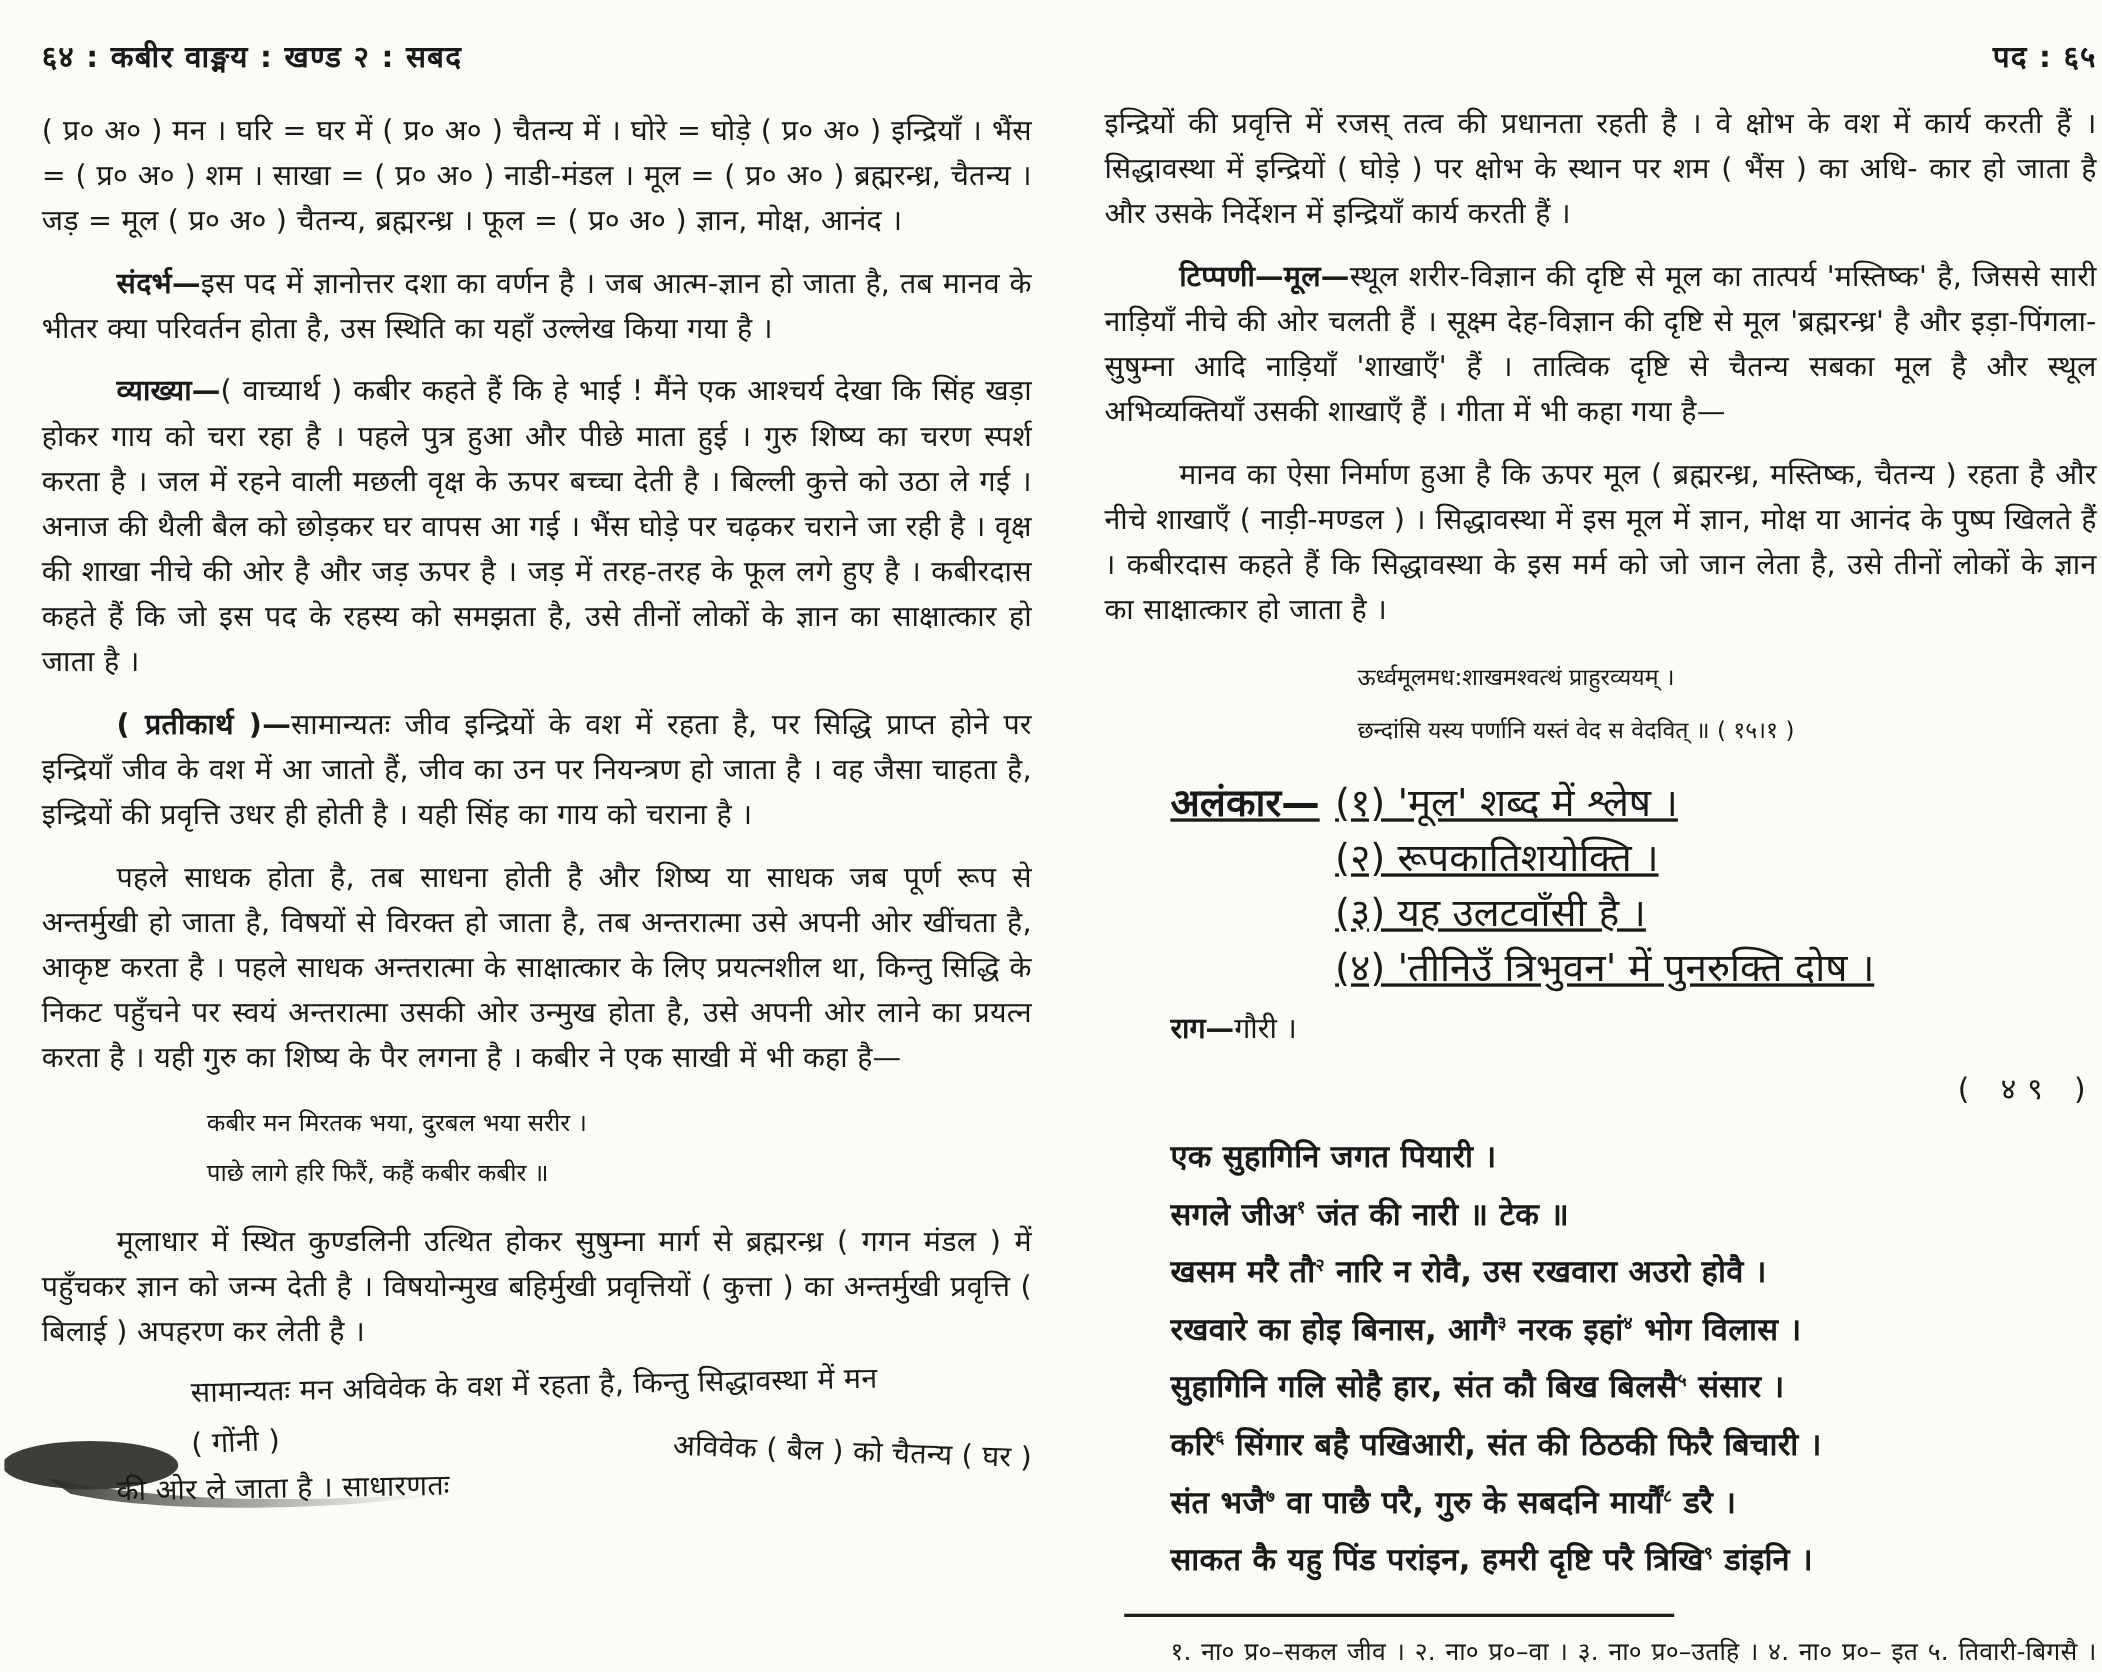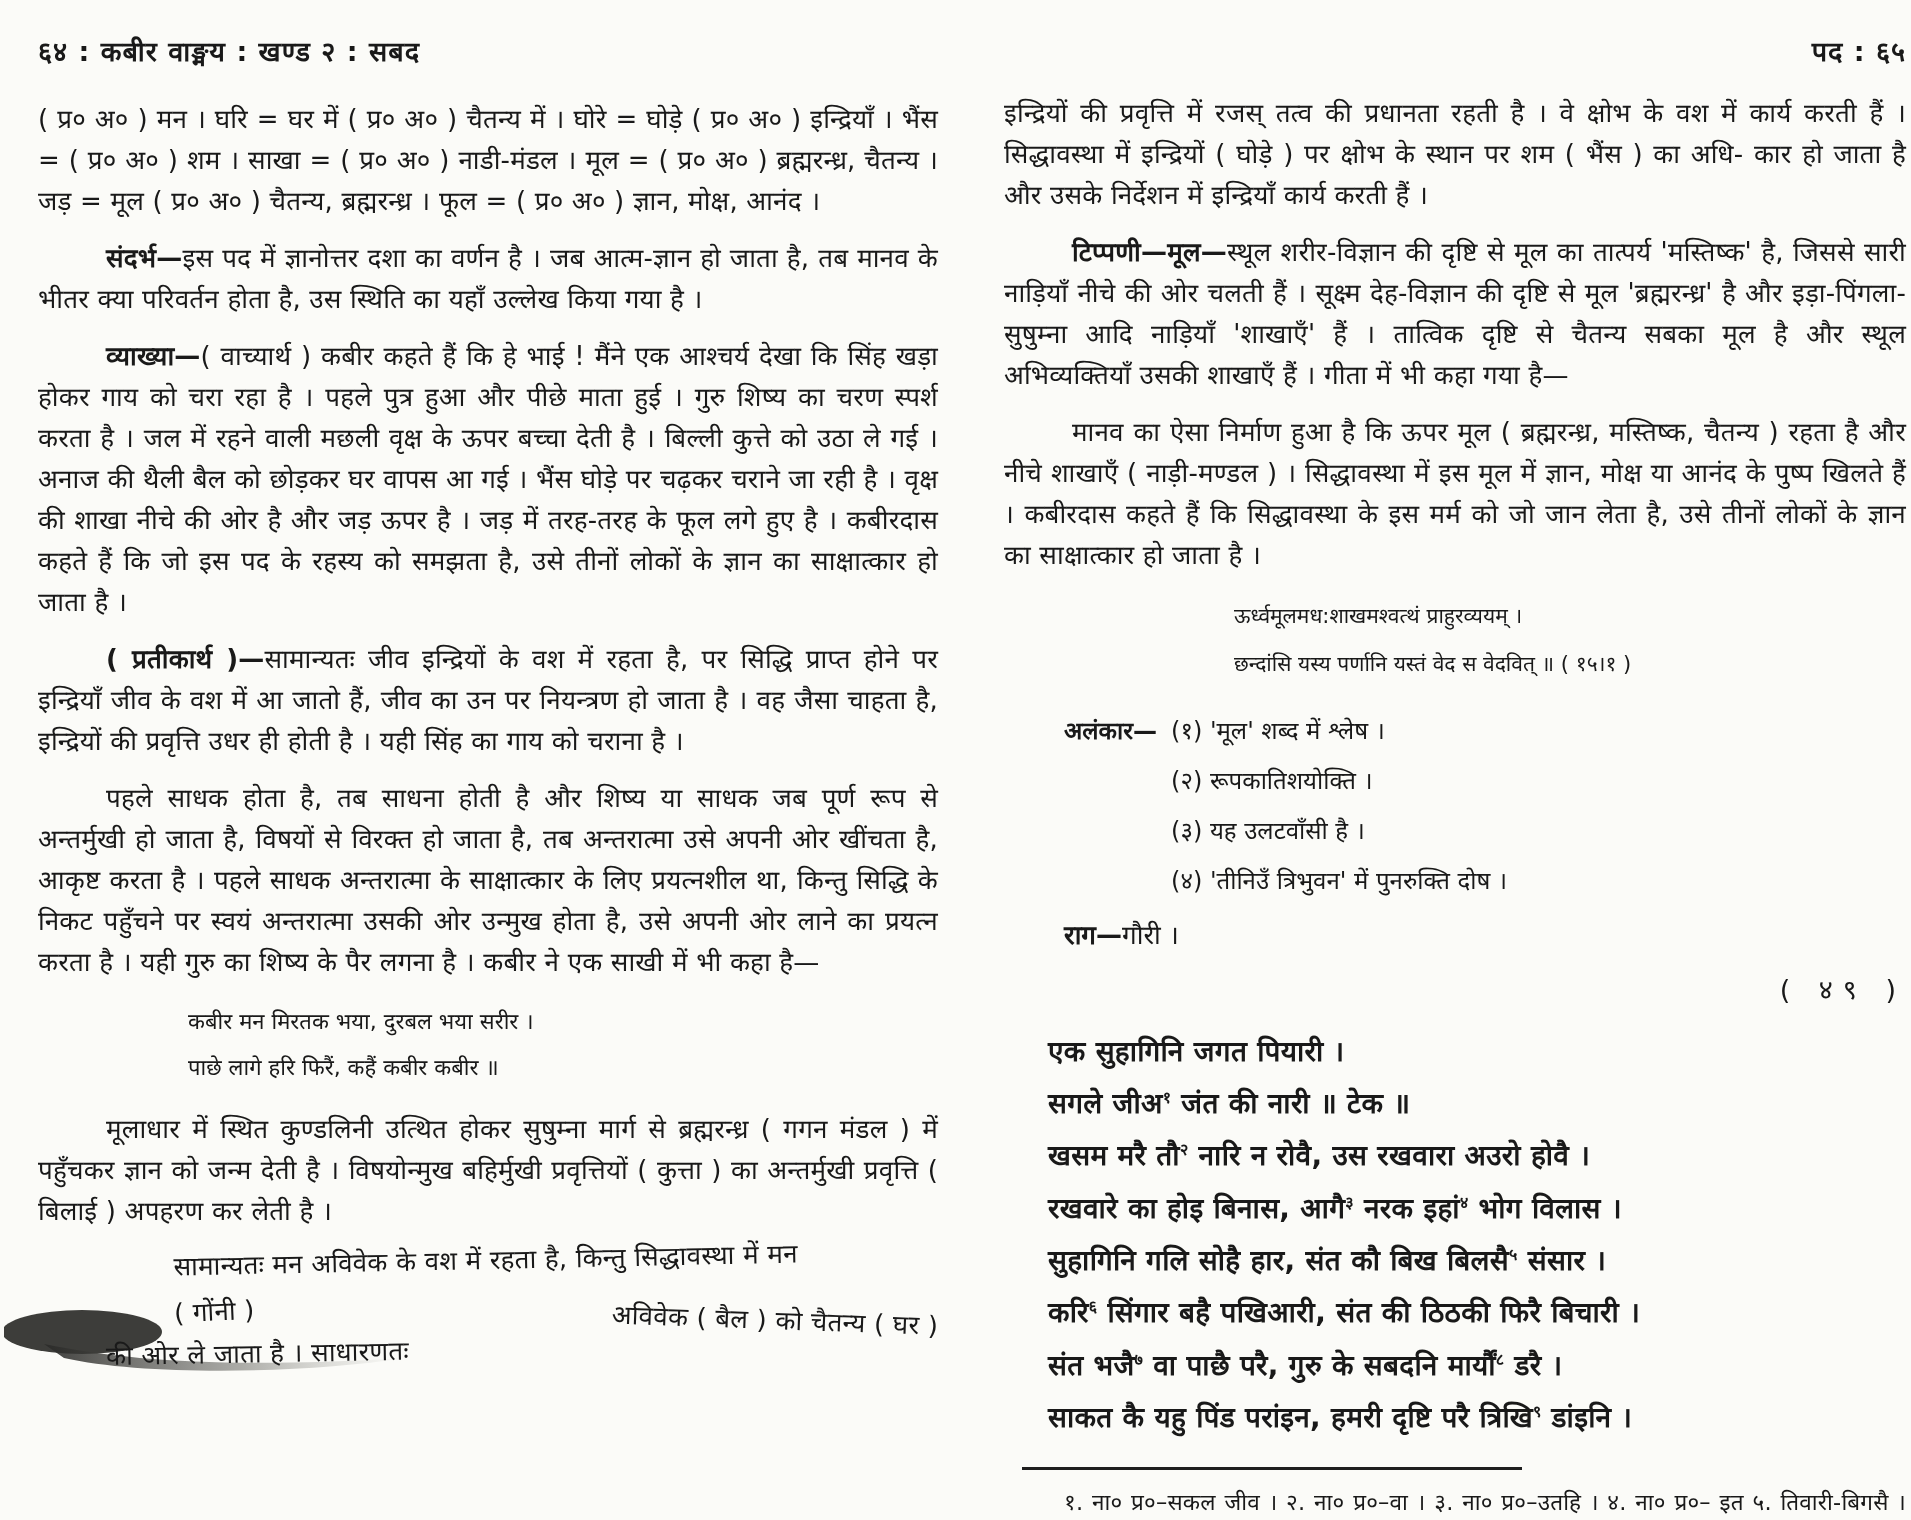--- a/index.html
+++ b/index.html
@@ -16,28 +16,28 @@
   .hdr{font-size:27px;font-weight:bold;letter-spacing:1px;margin:6px 0 30px 0;}
   .page-right .hdr{text-align:right;margin-bottom:24px;}
 
   p{margin:0 0 16px 0;font-size:26px;line-height:41px;text-align:justify;letter-spacing:0.2px;}
   .ind{text-indent:68px;}
   .lead{font-weight:bold;}
 
   .couplet{margin:10px 0 18px 150px;font-size:22px;line-height:46px;}
   .verse{margin:14px 0 18px 230px;font-size:21px;line-height:48px;}
 
-  .alankar{display:flex;margin:4px 0 10px 60px;font-size:24px;line-height:50px;}
+  .alankar{display:flex;margin:4px 0 10px 60px;font-size:35px;line-height:50px;text-decoration:underline;}
   .alankar .alabel{font-weight:bold;white-space:nowrap;margin-right:14px;}
   .raag{margin:8px 0 18px 60px;font-size:26px;}
   .raag b{font-weight:bold;}
 
   .pad-number{text-align:right;font-size:27px;letter-spacing:10px;margin:16px 0 22px 0;}
 
-  .poem{margin-left:44px;}
+  .poem{margin-left:60px;}
   .poem-line{font-size:28px;font-weight:bold;line-height:46px;letter-spacing:0.3px;white-space:nowrap;}
   .poem-line sup{font-size:16px;font-weight:bold;}
 
   .fn-rule{border:0;border-top:3px solid #1e1e1e;width:500px;margin:26px 0 14px 18px;}
   .footnotes{font-size:22.5px;line-height:36px;text-indent:60px;margin-bottom:0;}
 
   .last-para{position:relative;margin-top:6px;}
   .last-l1{display:inline-block;transform:rotate(-1.2deg);transform-origin:left bottom;}
   .last-l2{display:block;margin-top:4px;}
   .smudge-word{display:inline-block;transform:rotate(-2.5deg);}

